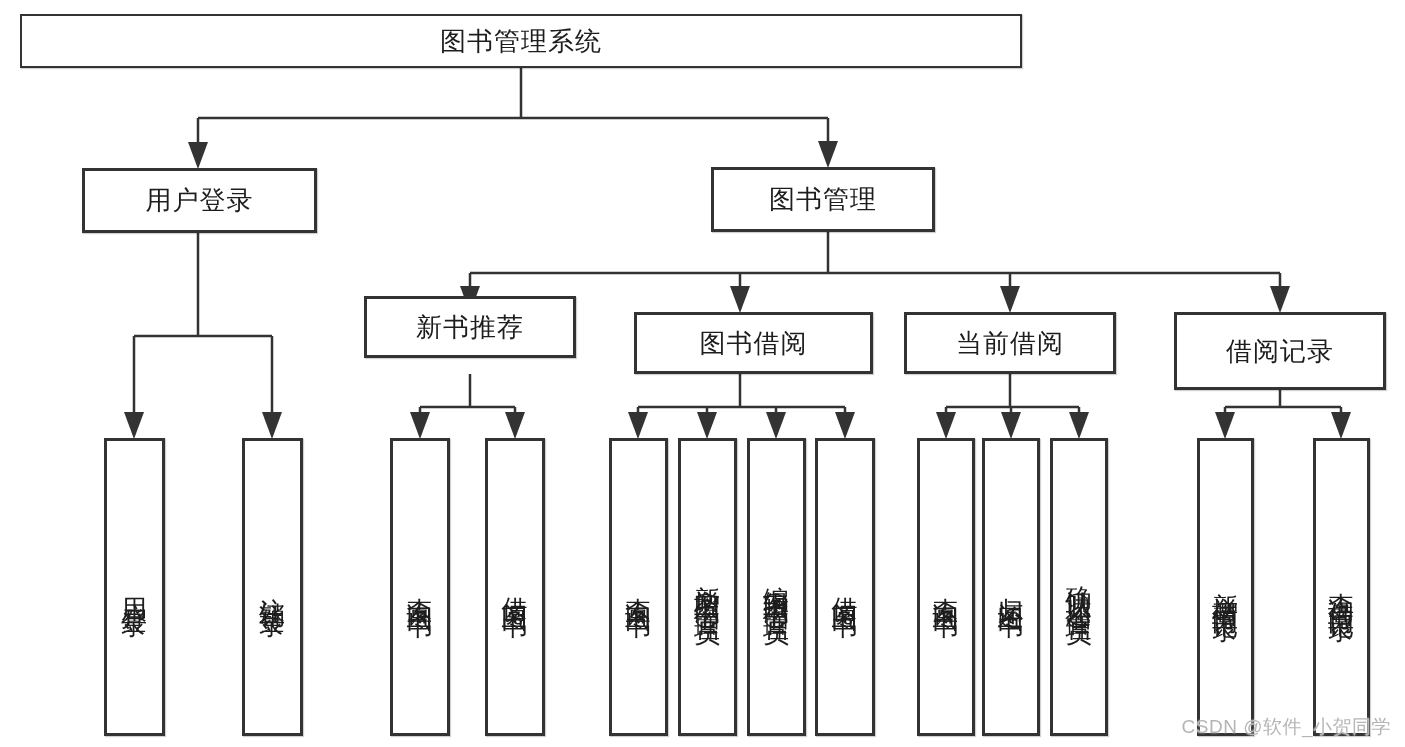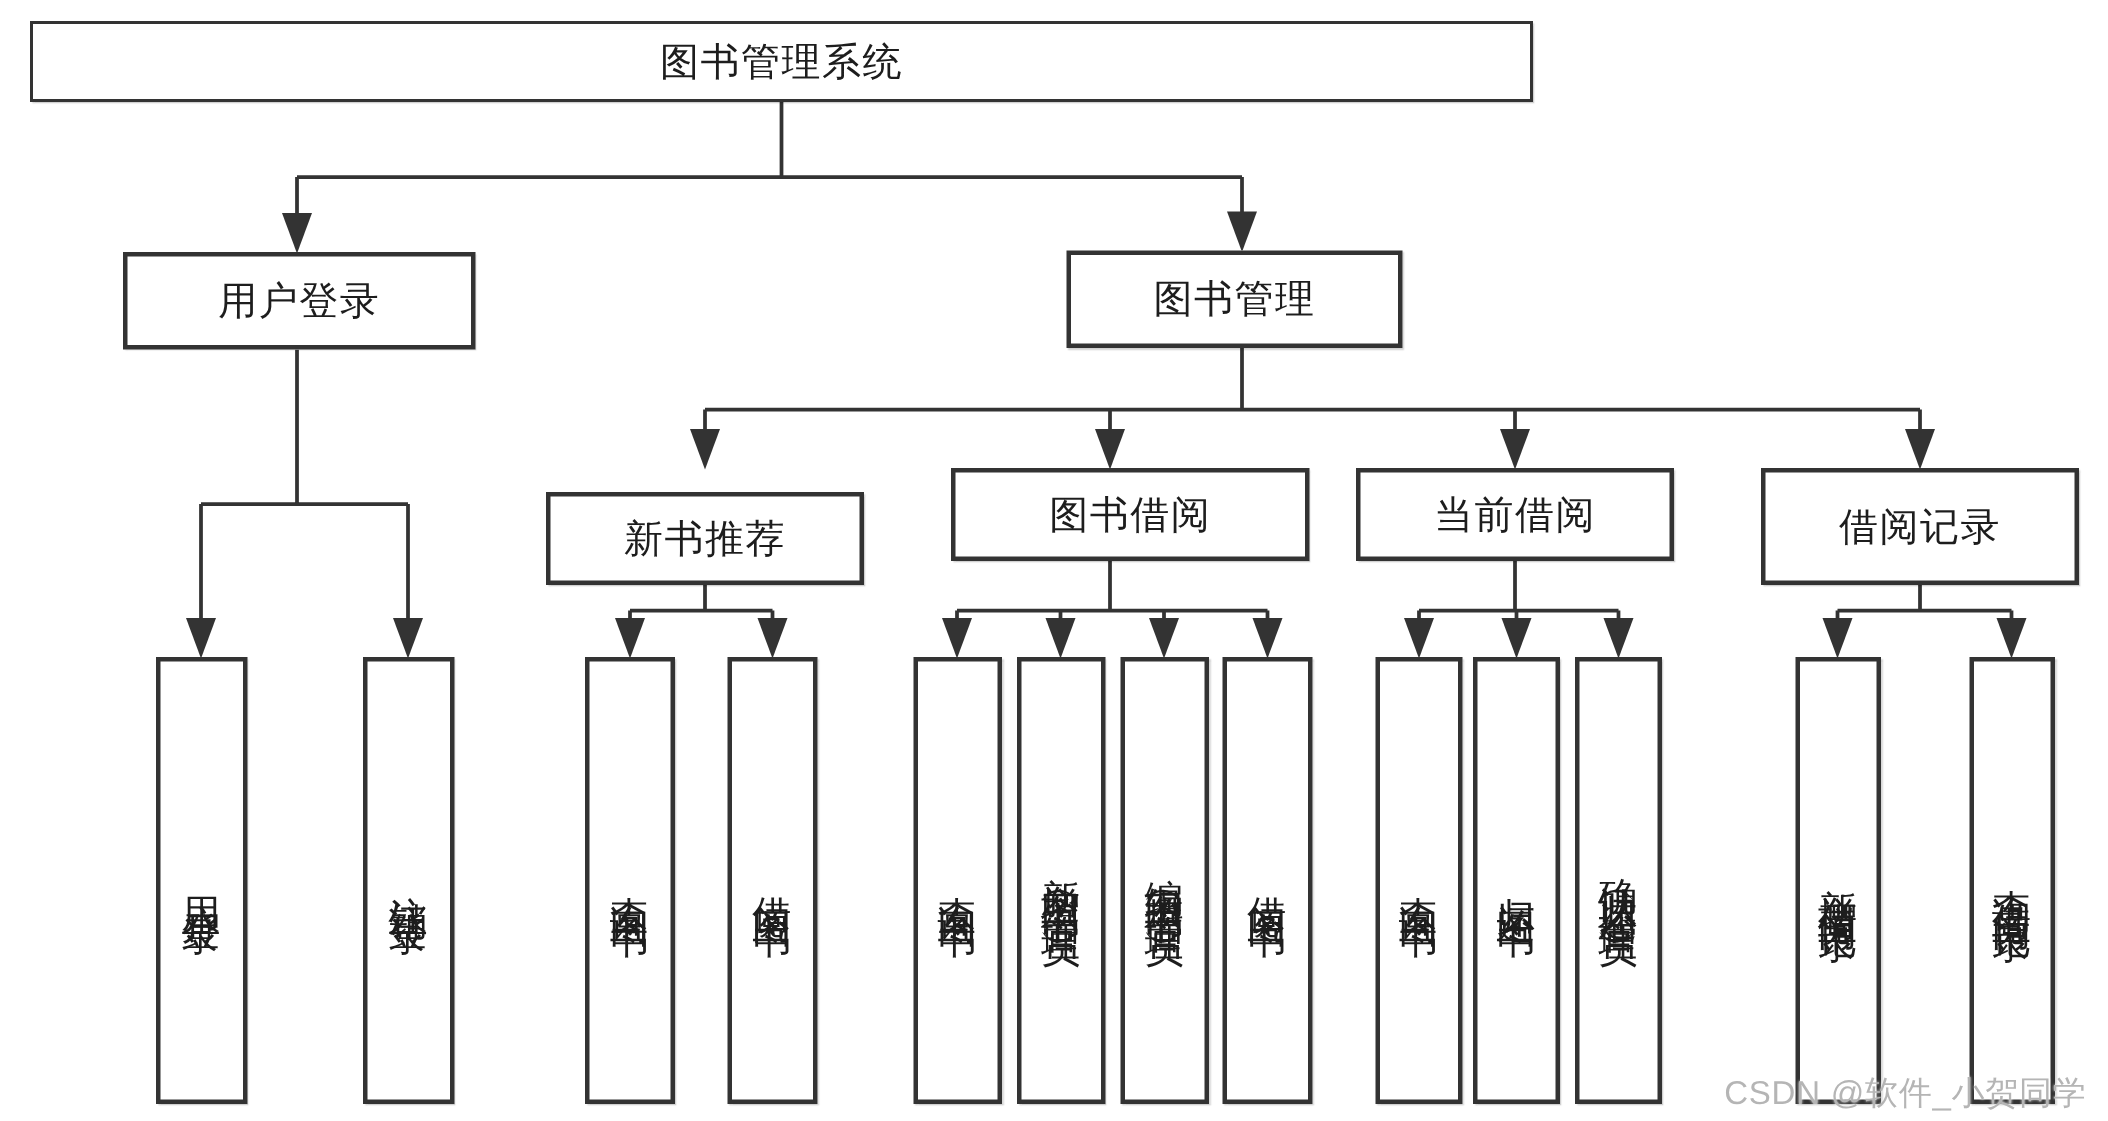--- a/index.html
+++ b/index.html
@@ -45,21 +45,21 @@
     writing-mode: vertical-rl;
     text-orientation: mixed;
     font-size: 26px;
     letter-spacing: 5px;
     line-height: 1;
   }
   .watermark {
     position: absolute;
     right: 14px;
     top: 714px;
-    font-size: 22px;
+    font-size: 19px;
     color: #b5b5b5;
     letter-spacing: 0.5px;
     text-shadow: 0 0 2px #ffffff;
     white-space: nowrap;
     z-index: 5;
   }
 </style>
 </head>
 <body>
 
@@ -103,21 +103,21 @@
       <polygon points="1215,412 1235,412 1225,439"></polygon>
       <polygon points="1331,412 1351,412 1341,439"></polygon>
     </g>
   </svg>
 
   <div class="node h root" style="left:20px; top:14px; width:1002px; height:54px;">图书管理系统</div>
 
   <div class="node h" style="left:82px; top:168px; width:235px; height:65px;">用户登录</div>
   <div class="node h" style="left:711px; top:167px; width:224px; height:65px;">图书管理</div>
 
-  <div class="node h" style="left:364px; top:328px; width:212px; height:62px;">新书推荐</div>
+  <div class="node h" style="left:364px; top:296px; width:212px; height:62px;">新书推荐</div>
   <div class="node h" style="left:634px; top:312px; width:239px; height:62px;">图书借阅</div>
   <div class="node h" style="left:904px; top:312px; width:212px; height:62px;">当前借阅</div>
   <div class="node h" style="left:1174px; top:312px; width:212px; height:78px;">借阅记录</div>
 
   <div class="node v" style="left:104px; top:438px; width:61px; height:298px;">用户登录</div>
   <div class="node v" style="left:242px; top:438px; width:61px; height:298px;">注销登录</div>
 
   <div class="node v" style="left:390px; top:438px; width:60px; height:298px;">查询图书</div>
   <div class="node v" style="left:485px; top:438px; width:60px; height:298px;">借阅图书</div>
 

